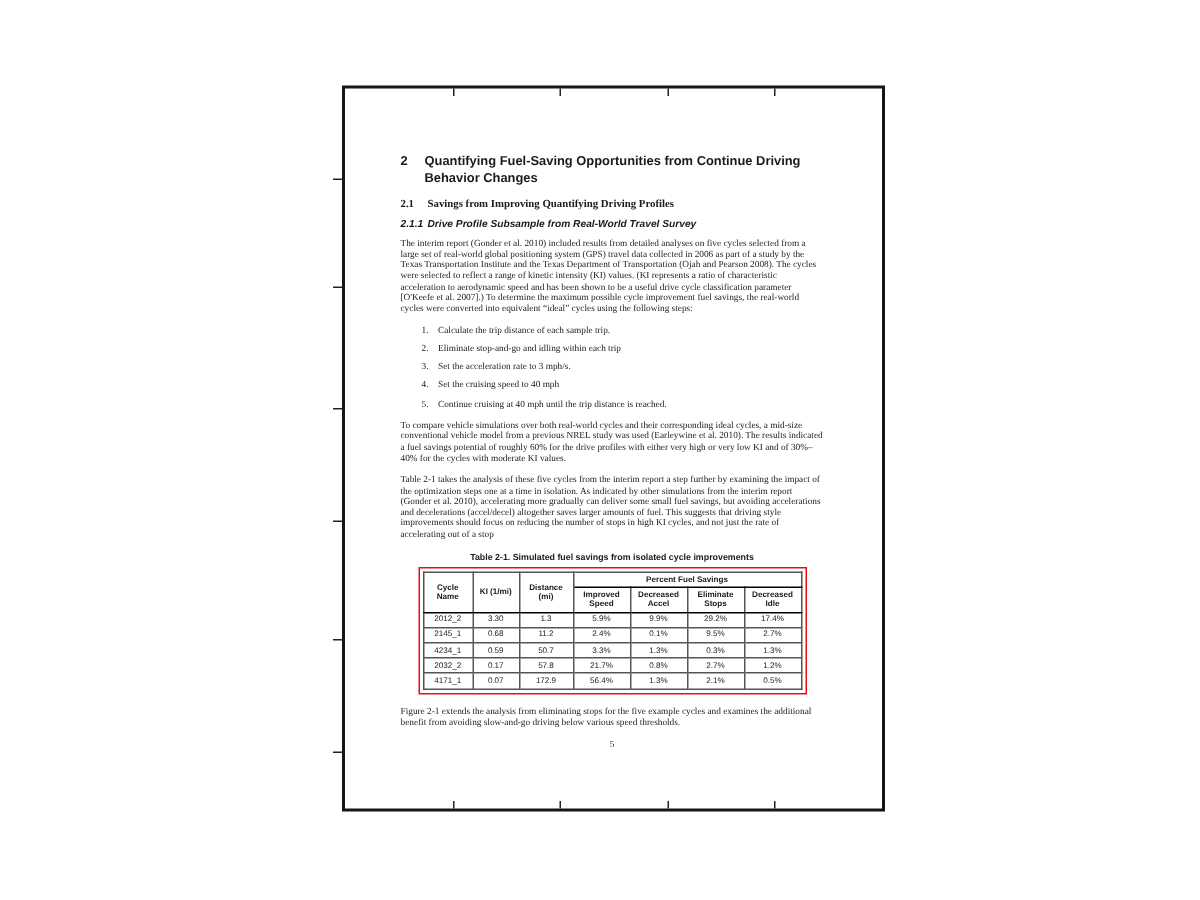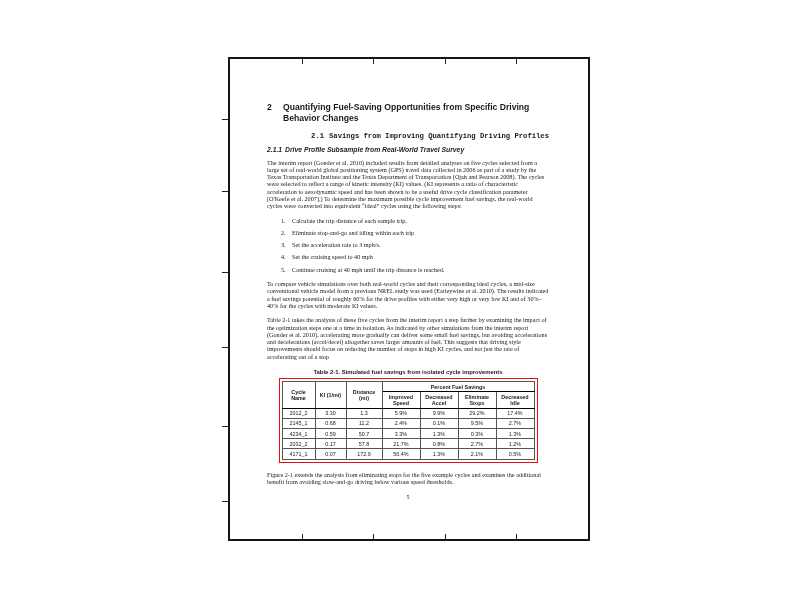--- a/index.html
+++ b/index.html
@@ -10,22 +10,22 @@
          border:2px solid #161616;box-sizing:border-box;background:#ffffff;}
   .tick{position:absolute;background:#222;}
   .tick.top{top:0;width:1px;height:5px;}
   .tick.bottom{bottom:0;width:1px;height:5px;}
   .tick.left{left:-8px;width:6px;height:1px;}
   
   #content{position:absolute;left:37px;top:43px;width:282px;}
   .h1{display:flex;font-family:"Liberation Sans",sans-serif;font-weight:bold;
       font-size:8.6px;line-height:10.5px;margin-bottom:9px;}
   .h1 .num{width:16px;flex:none;}
-  .h2{display:flex;font-family:Liberation Mono, monospace;font-weight:bold;
-      font-size:7.2px;line-height:8.5px;margin-bottom:5px;justify-content:flex-end;}
+  .h2{display:flex;font-family:Liberation Serif, serif;font-weight:bold;
+      font-size:7.2px;line-height:8.5px;margin-bottom:5px;}
   .h2 .num{width:18px;flex:none;}
   .h3{display:flex;font-family:"Liberation Sans",sans-serif;font-weight:bold;font-style:italic;
       font-size:6.8px;line-height:8px;margin-bottom:5px;}
   .h3 .num{width:18px;flex:none;}
   p.body{font-size:6.2px;line-height:7.3px;margin:0 0 7px 0;text-align:left;}
   ol.steps{list-style:none;margin:0 0 7px 0;padding:0 0 0 14px;}
   ol.steps li{display:flex;font-size:6.2px;line-height:7.3px;margin-bottom:5px;}
   ol.steps li .n{width:11px;flex:none;}
   
   .tbl-caption{font-family:"Liberation Sans",sans-serif;font-weight:bold;font-size:5.9px;
@@ -60,21 +60,21 @@
     <div class="tick left" style="top:27.5%"></div>
     <div class="tick left" style="top:44.4%"></div>
     <div class="tick left" style="top:60.1%"></div>
     <div class="tick left" style="top:76.4%"></div>
     <div class="tick left" style="top:92.1%"></div>
 
     <div id="content">
 
       <div class="h1">
         <span class="num">2</span>
-        <span class="txt">Quantifying Fuel-Saving Opportunities from Specific Driving Behavior Changes</span>
+        <span class="txt">Quantifying Fuel-Saving Opportunities from Continue Driving Behavior Changes</span>
       </div>
 
       <div class="h2">
         <span class="num">2.1</span>
         <span class="txt">Savings from Improving Quantifying Driving Profiles</span>
       </div>
 
       <div class="h3">
         <span class="num">2.1.1</span>
         <span class="txt">Drive Profile Subsample from Real-World Travel Survey</span>

